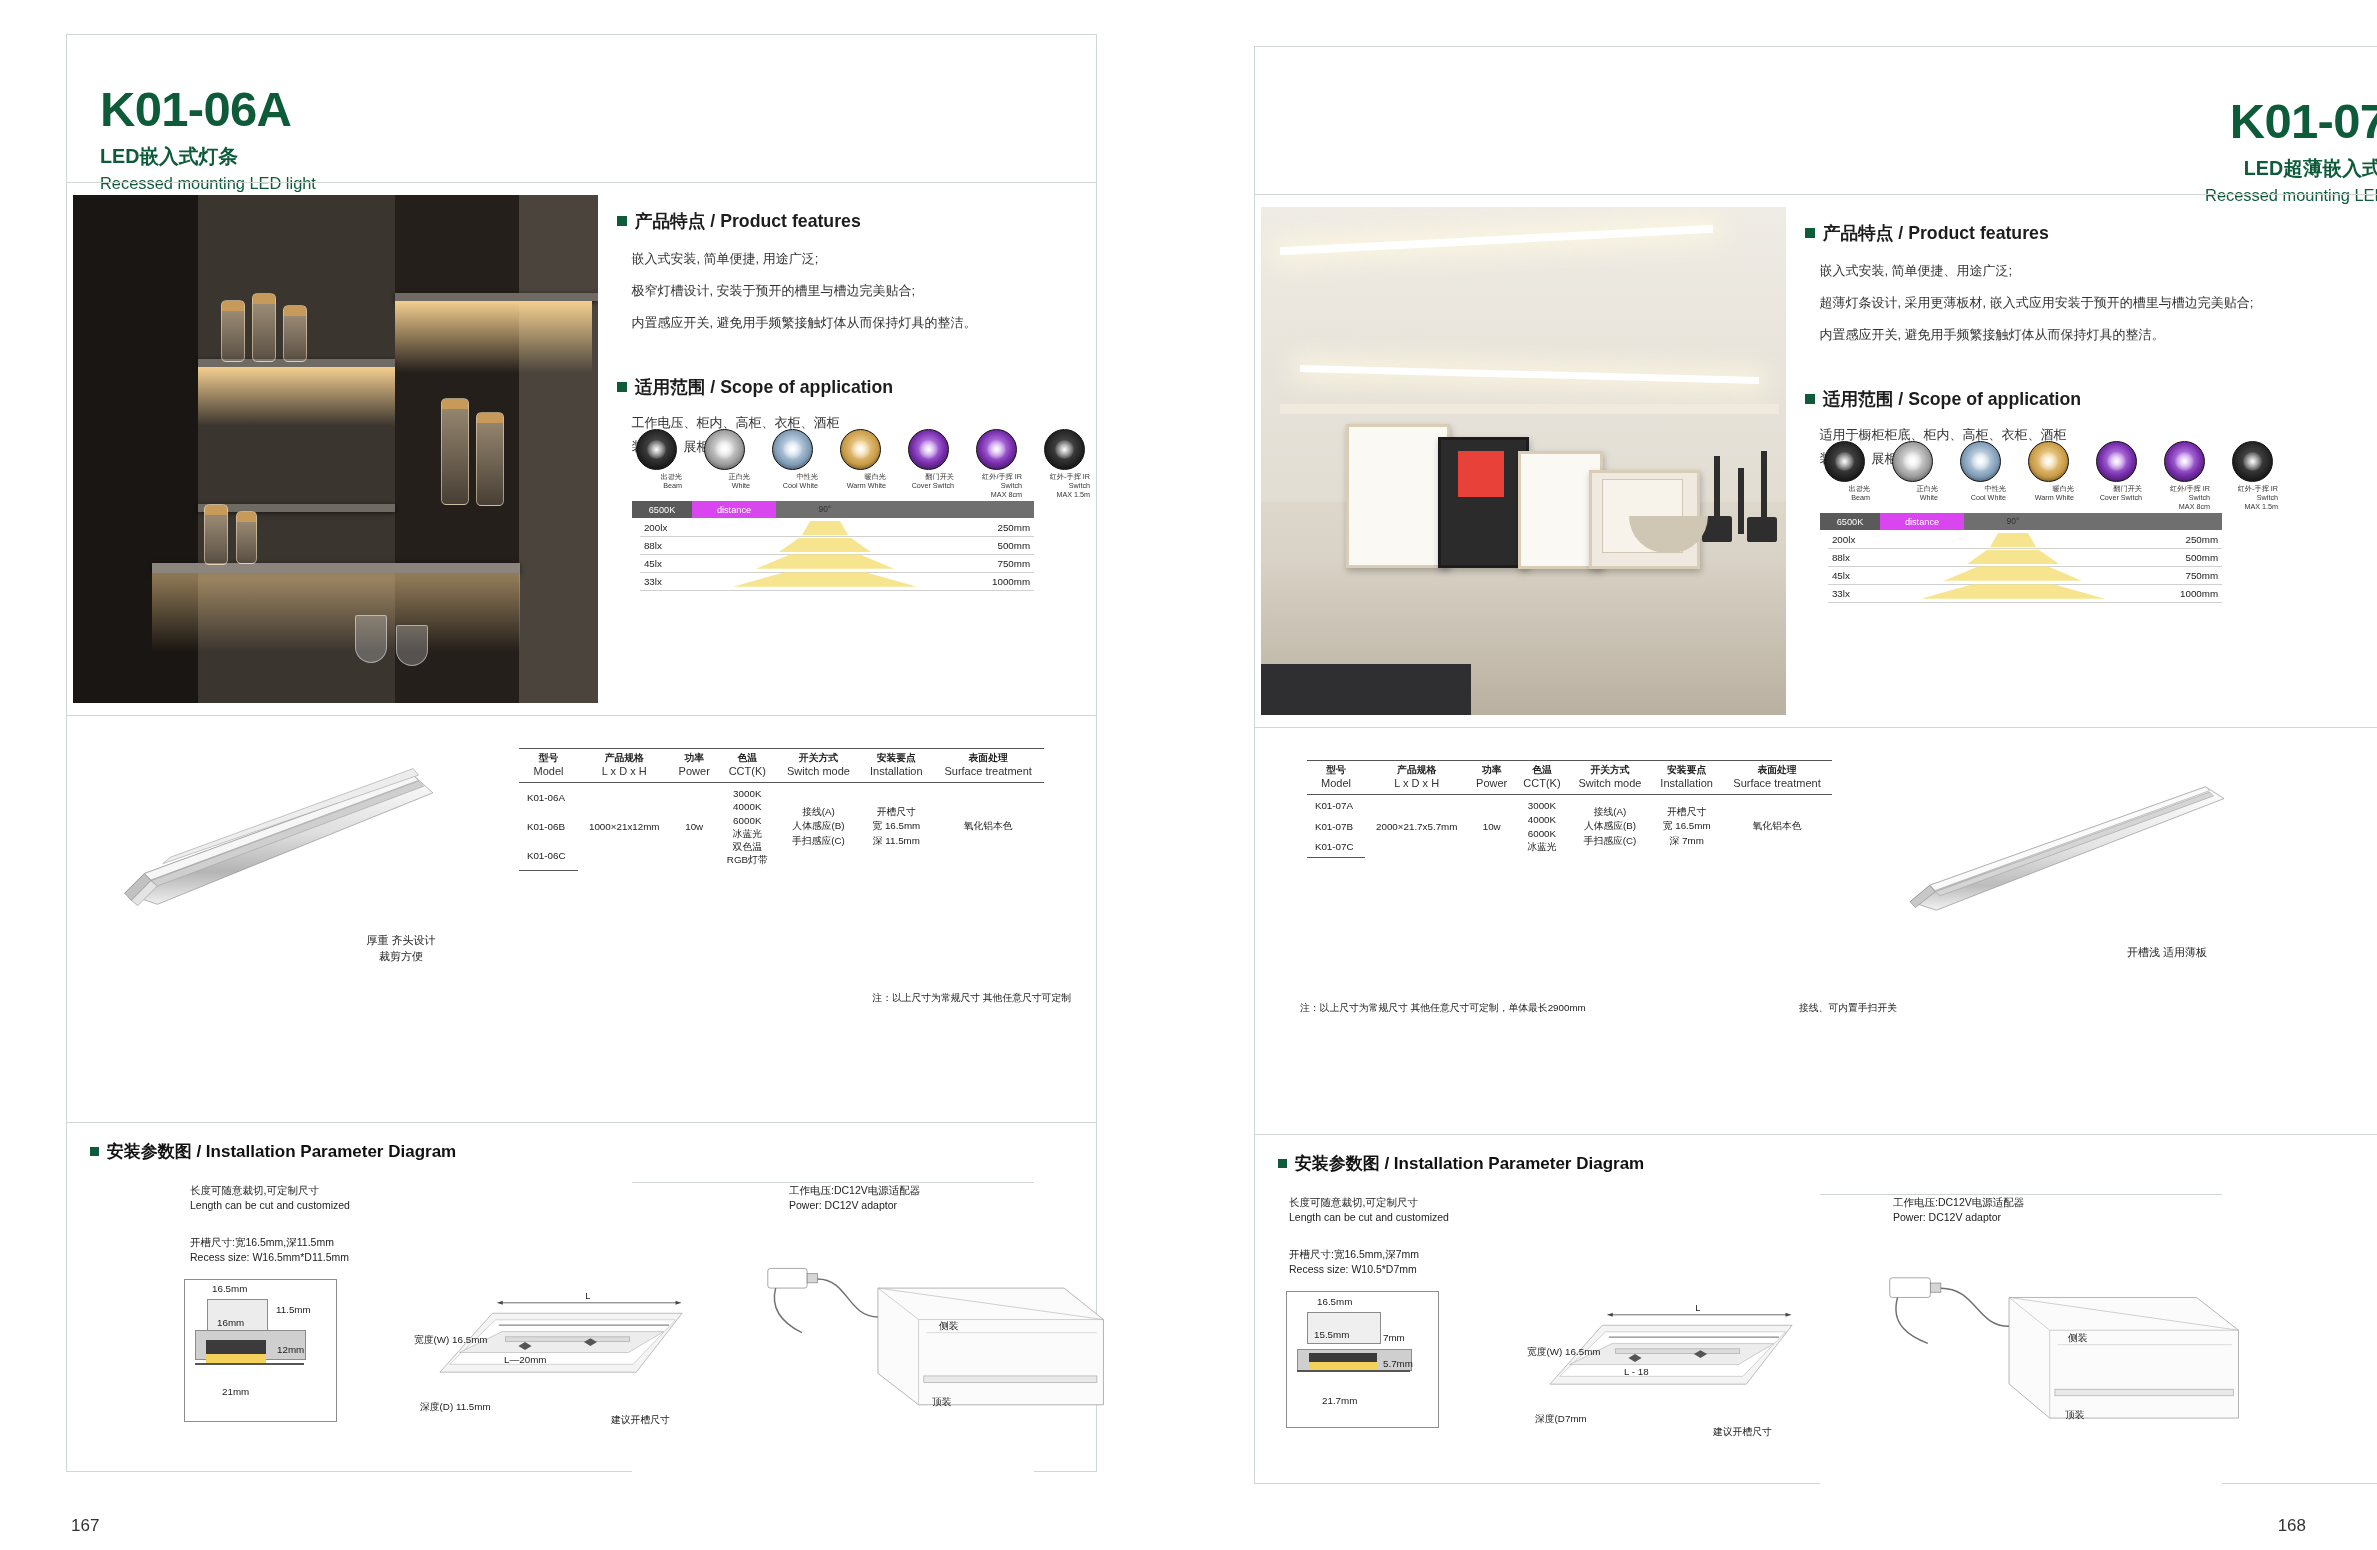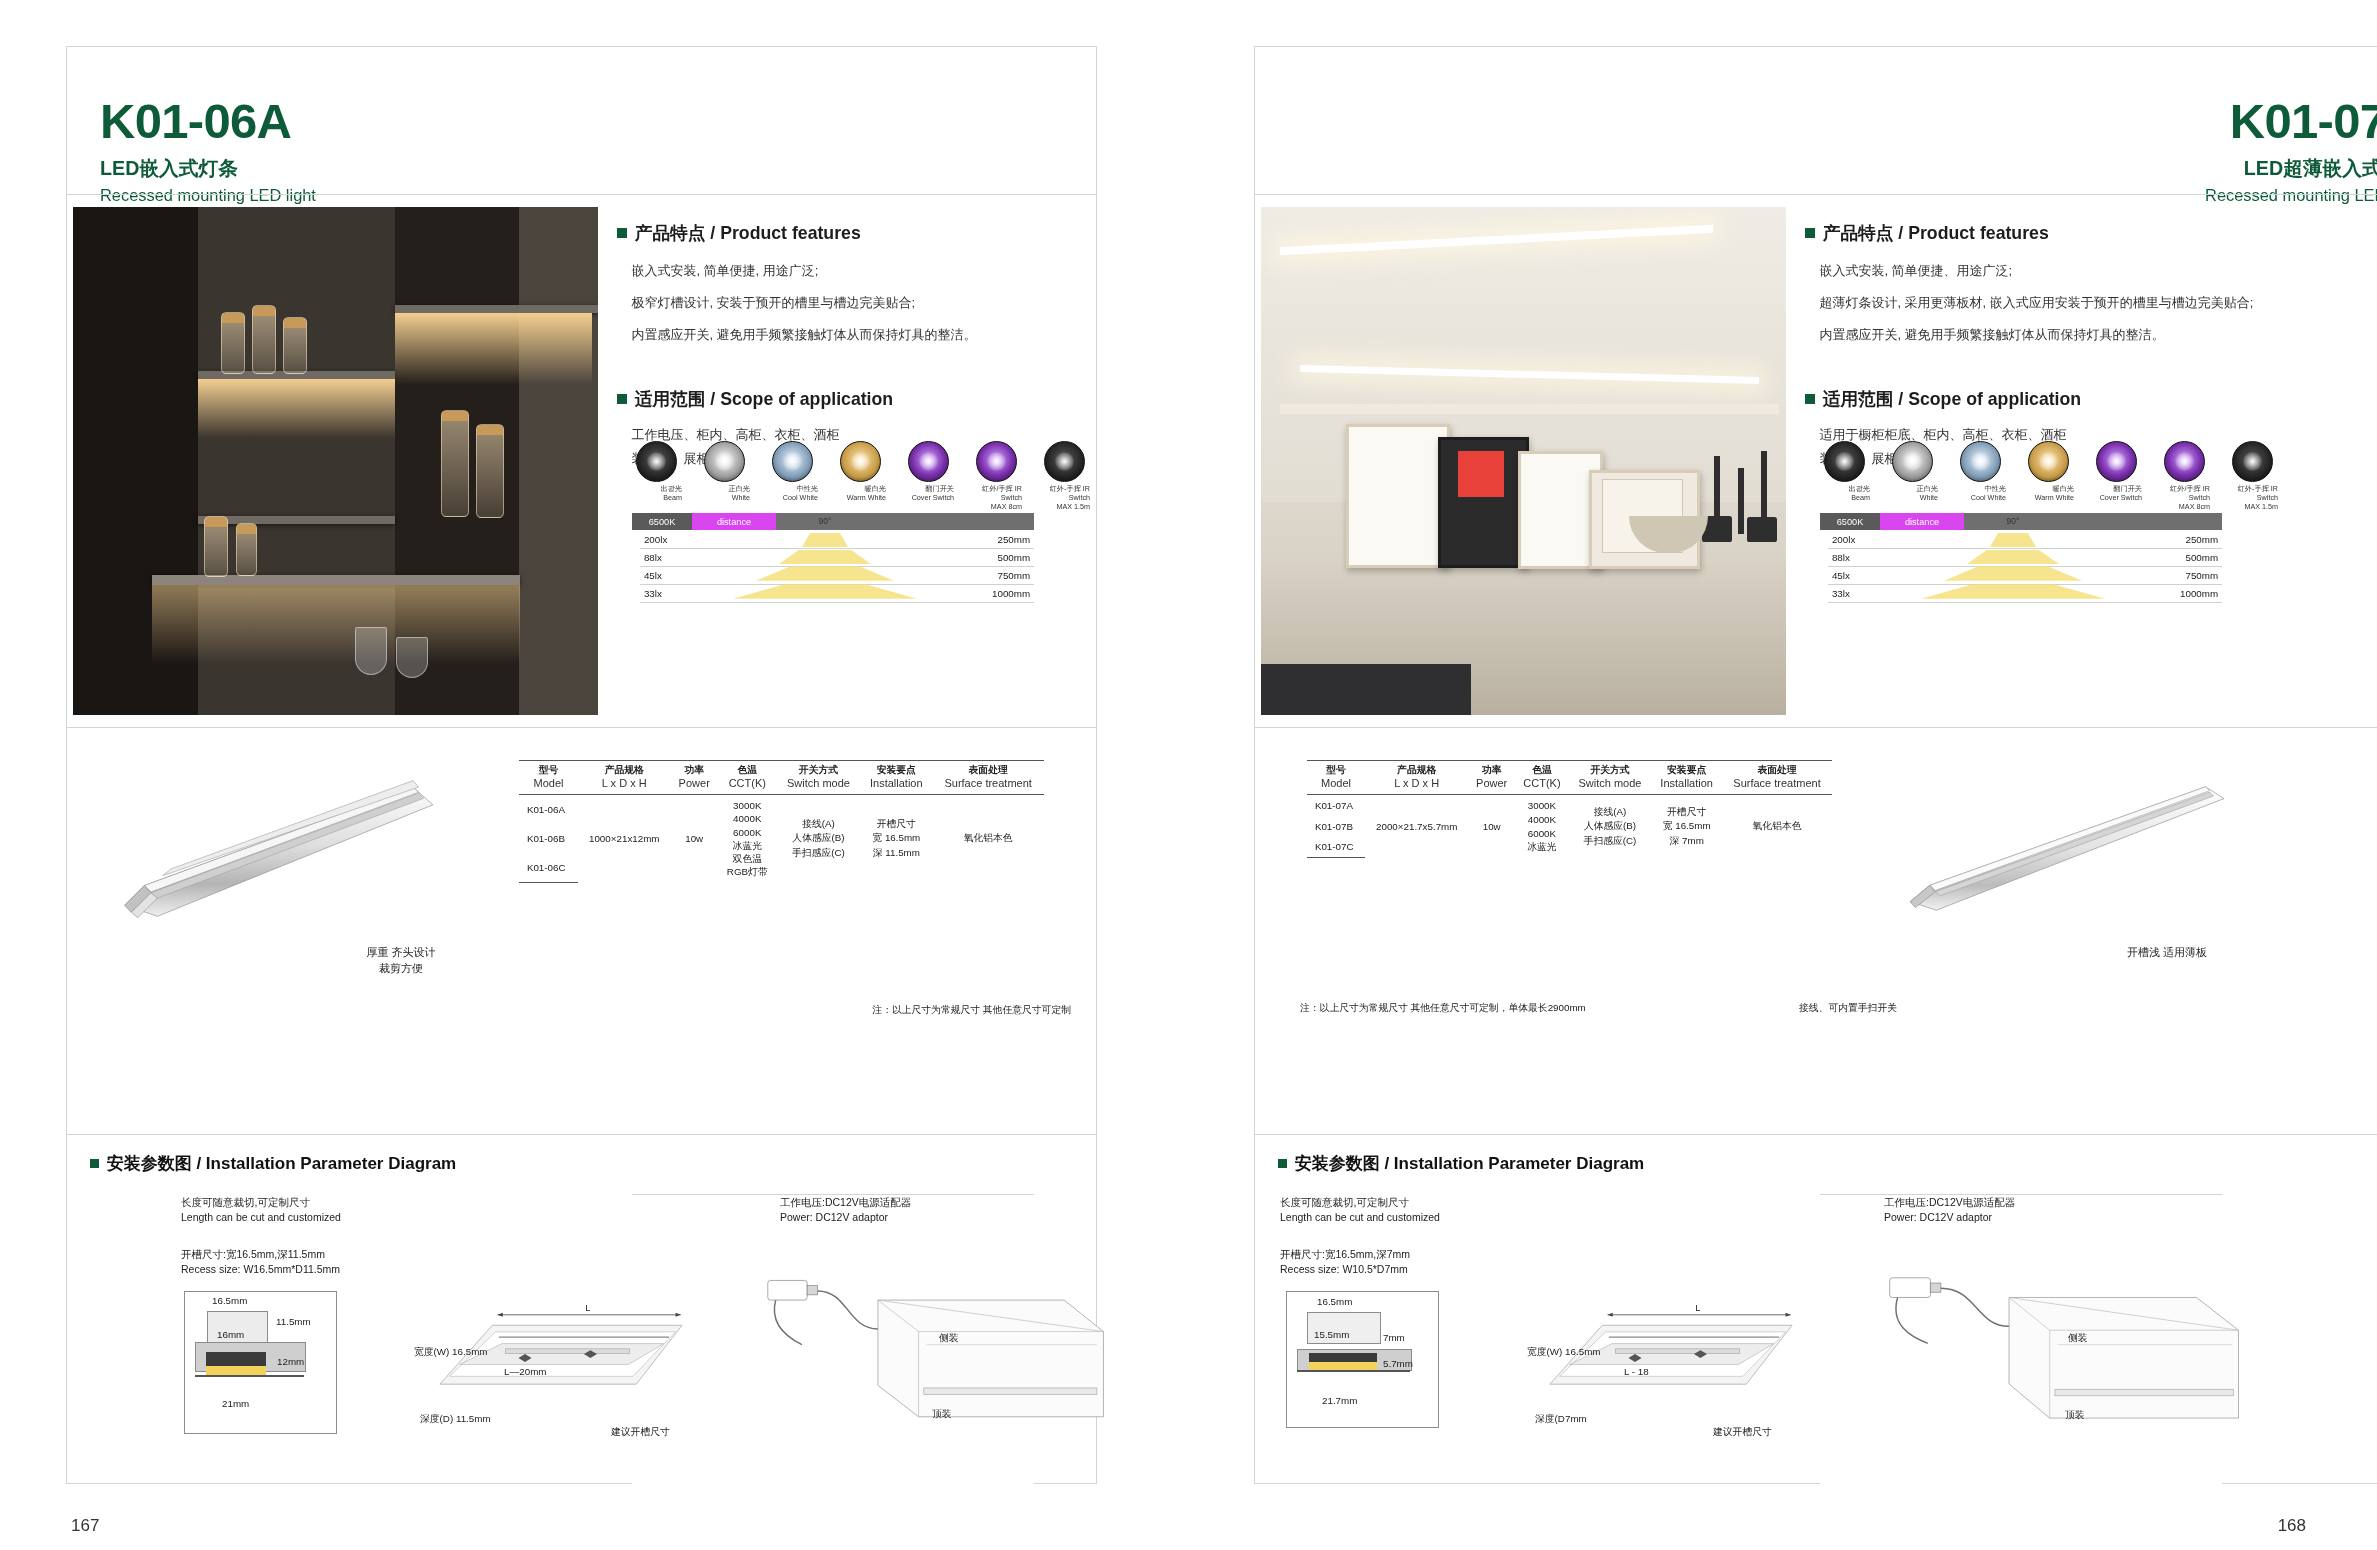--- a/index.html
+++ b/index.html
@@ -6,21 +6,21 @@
   body{
     width:2377px;height:1550px;
     background:#ffffff;
     font-family:"Liberation Sans", sans-serif;
     color:#222;
     overflow:hidden;
     position:relative;
   }
   .spread{position:absolute;inset:0;display:flex;}
   .page{position:relative;background:#fff;}
-  .page-left{position:absolute;left:66px;top:46px;width:1031px;height:1438px;}
+  .page-left{position:absolute;left:66px;top:34px;width:1031px;height:1438px;}
   .page-right{position:absolute;left:1254px;top:46px;width:1201px;height:1438px;}
 
   .page-frame{position:absolute;inset:0;border:1.3px solid #cfd6d3;background:#fff;}
 
   
   .hdr{position:absolute;left:0;right:0;top:0;height:148px;}
   .hdr .code{
     font-size:49px;font-weight:bold;color:#0e5b3a;letter-spacing:-0.7px;line-height:1;
   }
   .hdr .cn{font-size:19.7px;font-weight:bold;color:#0e5b3a;margin-top:9.2px;}
@@ -104,21 +104,21 @@
   table.spec td{border-top:none;border-bottom:none;}
   table.spec tr.first td{border-top:0.7px solid #555;}
   table.spec tr.last td{border-bottom:0.7px solid #555;}
   table.spec td.model{text-align:left;padding-left:7.9px;}
   .note{position:absolute;font-size:9.8px;color:#222;}
 
   
   .bot{position:absolute;left:0;right:0;top:1088px;bottom:0;border-top:1.3px solid #cfd6d3;}
   .bot-title{position:absolute;left:23.6px;top:17px;display:flex;align-items:center;font-size:17px;font-weight:bold;color:#111;}
   .bot-title .sq{width:9.2px;height:9.2px;background:#0e5b3a;margin-right:7.9px;}
-  .small-lbl{position:absolute;font-size:10.5px;color:#222;line-height:1.45;}
+  .small-lbl{position:absolute;font-size:10.5px;color:#222;line-height:1.45;margin-left:9px;}
   .dim-lbl{position:absolute;font-size:9.8px;color:#222;}
 
   .drawbox{position:absolute;border:0.7px solid #8d8d8d;background:#fff;}
   .greyfill{position:absolute;background:#d9d9d9;}
   .darkfill{position:absolute;background:#3b3b3b;}
   .yellowfill{position:absolute;background:#f2d25a;}
   .linebar{position:absolute;background:#9a9a9a;}
 
   .pg{position:absolute;bottom:14.4px;font-size:17px;color:#333;}
   .pg-left{left:71px;}

